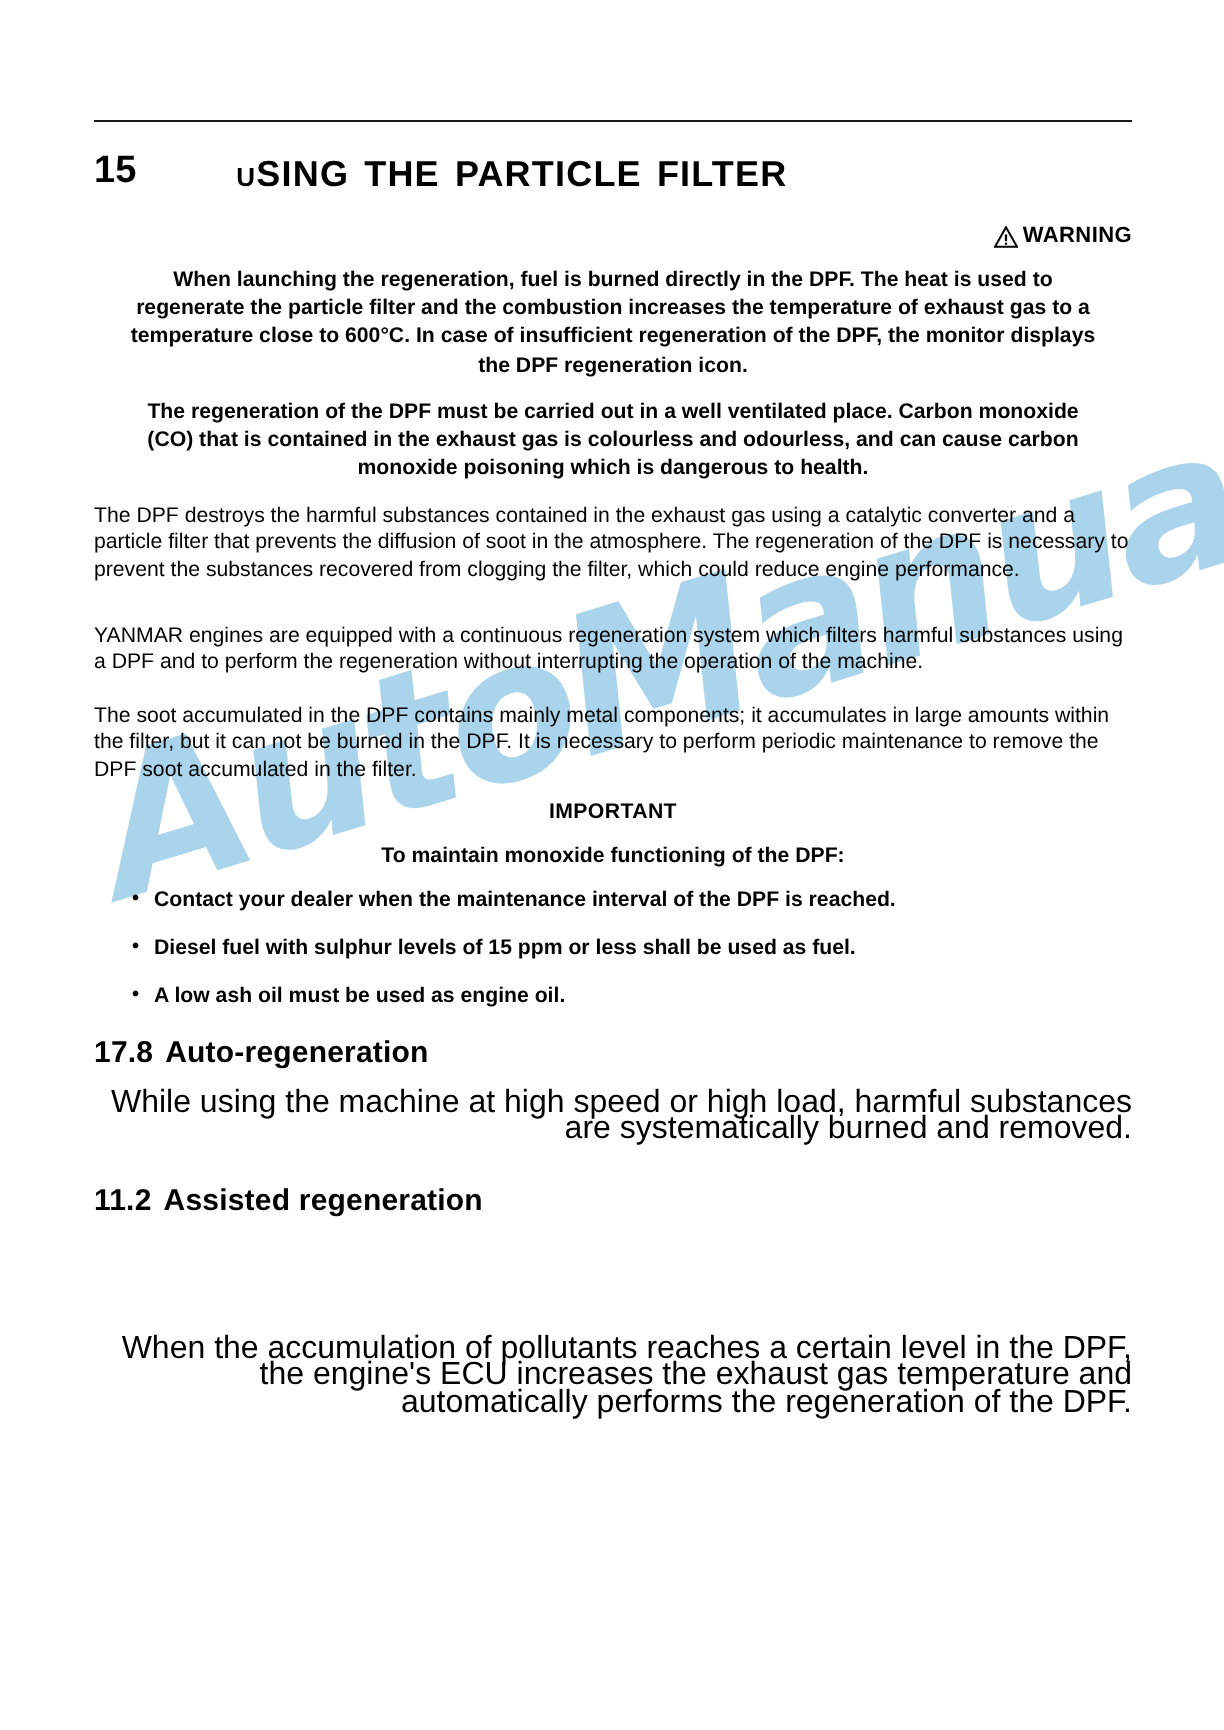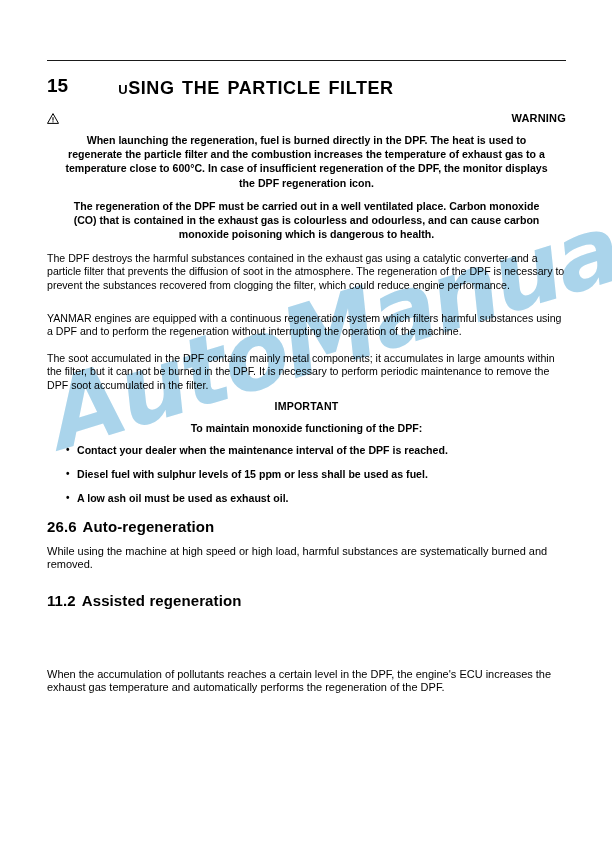--- a/index.html
+++ b/index.html
@@ -97,21 +97,21 @@
     width: 519px;
     text-align: center;
     z-index: 10;
   }
   .warning-head {
     font-size: 11px;
     font-weight: 700;
     letter-spacing: 0.2px;
     margin-bottom: 9px;
     display: flex;
-    justify-content: space-between;
+    justify-content: flex-end;
     align-items: center;
     gap: 2px;
   }
   .warn-tri {
     display: inline-block;
     width: 12px;
     height: 11px;
     position: relative;
     top: 0px;
   }
@@ -190,23 +190,24 @@
     z-index: 10;
   }
   .s1 { top: 518px; }
   .s2 { top: 592px; }
   .sec-num { margin-right: 6px; }
 
   .sec-para {
     position: absolute;
     left: 47px;
     width: 519px;
-    font-size: 11px;
+    font-size: 16px;
     line-height: 13.4px;
     z-index: 10;
+    text-align: right;
   }
   .sp1 { top: 545px; }
   .sp2 { top: 620px; margin-top: 48px; }
 
   
   .page-number {
     position: absolute;
     left: 47px;
     top: 822px;
     width: 519px;
@@ -249,26 +250,26 @@
   <div class="body-para p1">The DPF destroys the harmful substances contained in the exhaust gas using a catalytic converter and a particle filter that prevents the diffusion of soot in the atmosphere. The regeneration of the DPF is necessary to prevent the substances recovered from clogging the filter, which could reduce engine performance.</div>
   <div class="body-para p2">YANMAR engines are equipped with a continuous regeneration system which filters harmful substances using a DPF and to perform the regeneration without interrupting the operation of the machine.</div>
   <div class="body-para p3">The soot accumulated in the DPF contains mainly metal components; it accumulates in large amounts within the filter, but it can not be burned in the DPF. It is necessary to perform periodic maintenance to remove the DPF soot accumulated in the filter.</div>
 
   <div class="important-block">
     <div class="important-head">IMPORTANT</div>
     <div class="important-sub">To maintain monoxide functioning of the DPF:</div>
     <ul class="bullets">
       <li>Contact your dealer when the maintenance interval of the DPF is reached.</li>
       <li>Diesel fuel with sulphur levels of 15 ppm or less shall be used as fuel.</li>
-      <li>A low ash oil must be used as exhaust oil.</li>
+      <li>A low ash oil must be used as engine oil.</li>
     </ul>
   </div>
 
   <div class="section-head s1">
-    <span class="sec-num">26.6</span><span>Auto-regeneration</span>
+    <span class="sec-num">17.8</span><span>Auto-regeneration</span>
   </div>
   <div class="sec-para sp1">While using the machine at high speed or high load, harmful substances are systematically burned and removed.</div>
 
   <div class="section-head s2">
     <span class="sec-num">11.2</span><span>Assisted regeneration</span>
   </div>
   <div class="sec-para sp2">When the accumulation of pollutants reaches a certain level in the DPF, the engine's ECU increases the exhaust gas temperature and automatically performs the regeneration of the DPF.</div>
 
 
 </div>

